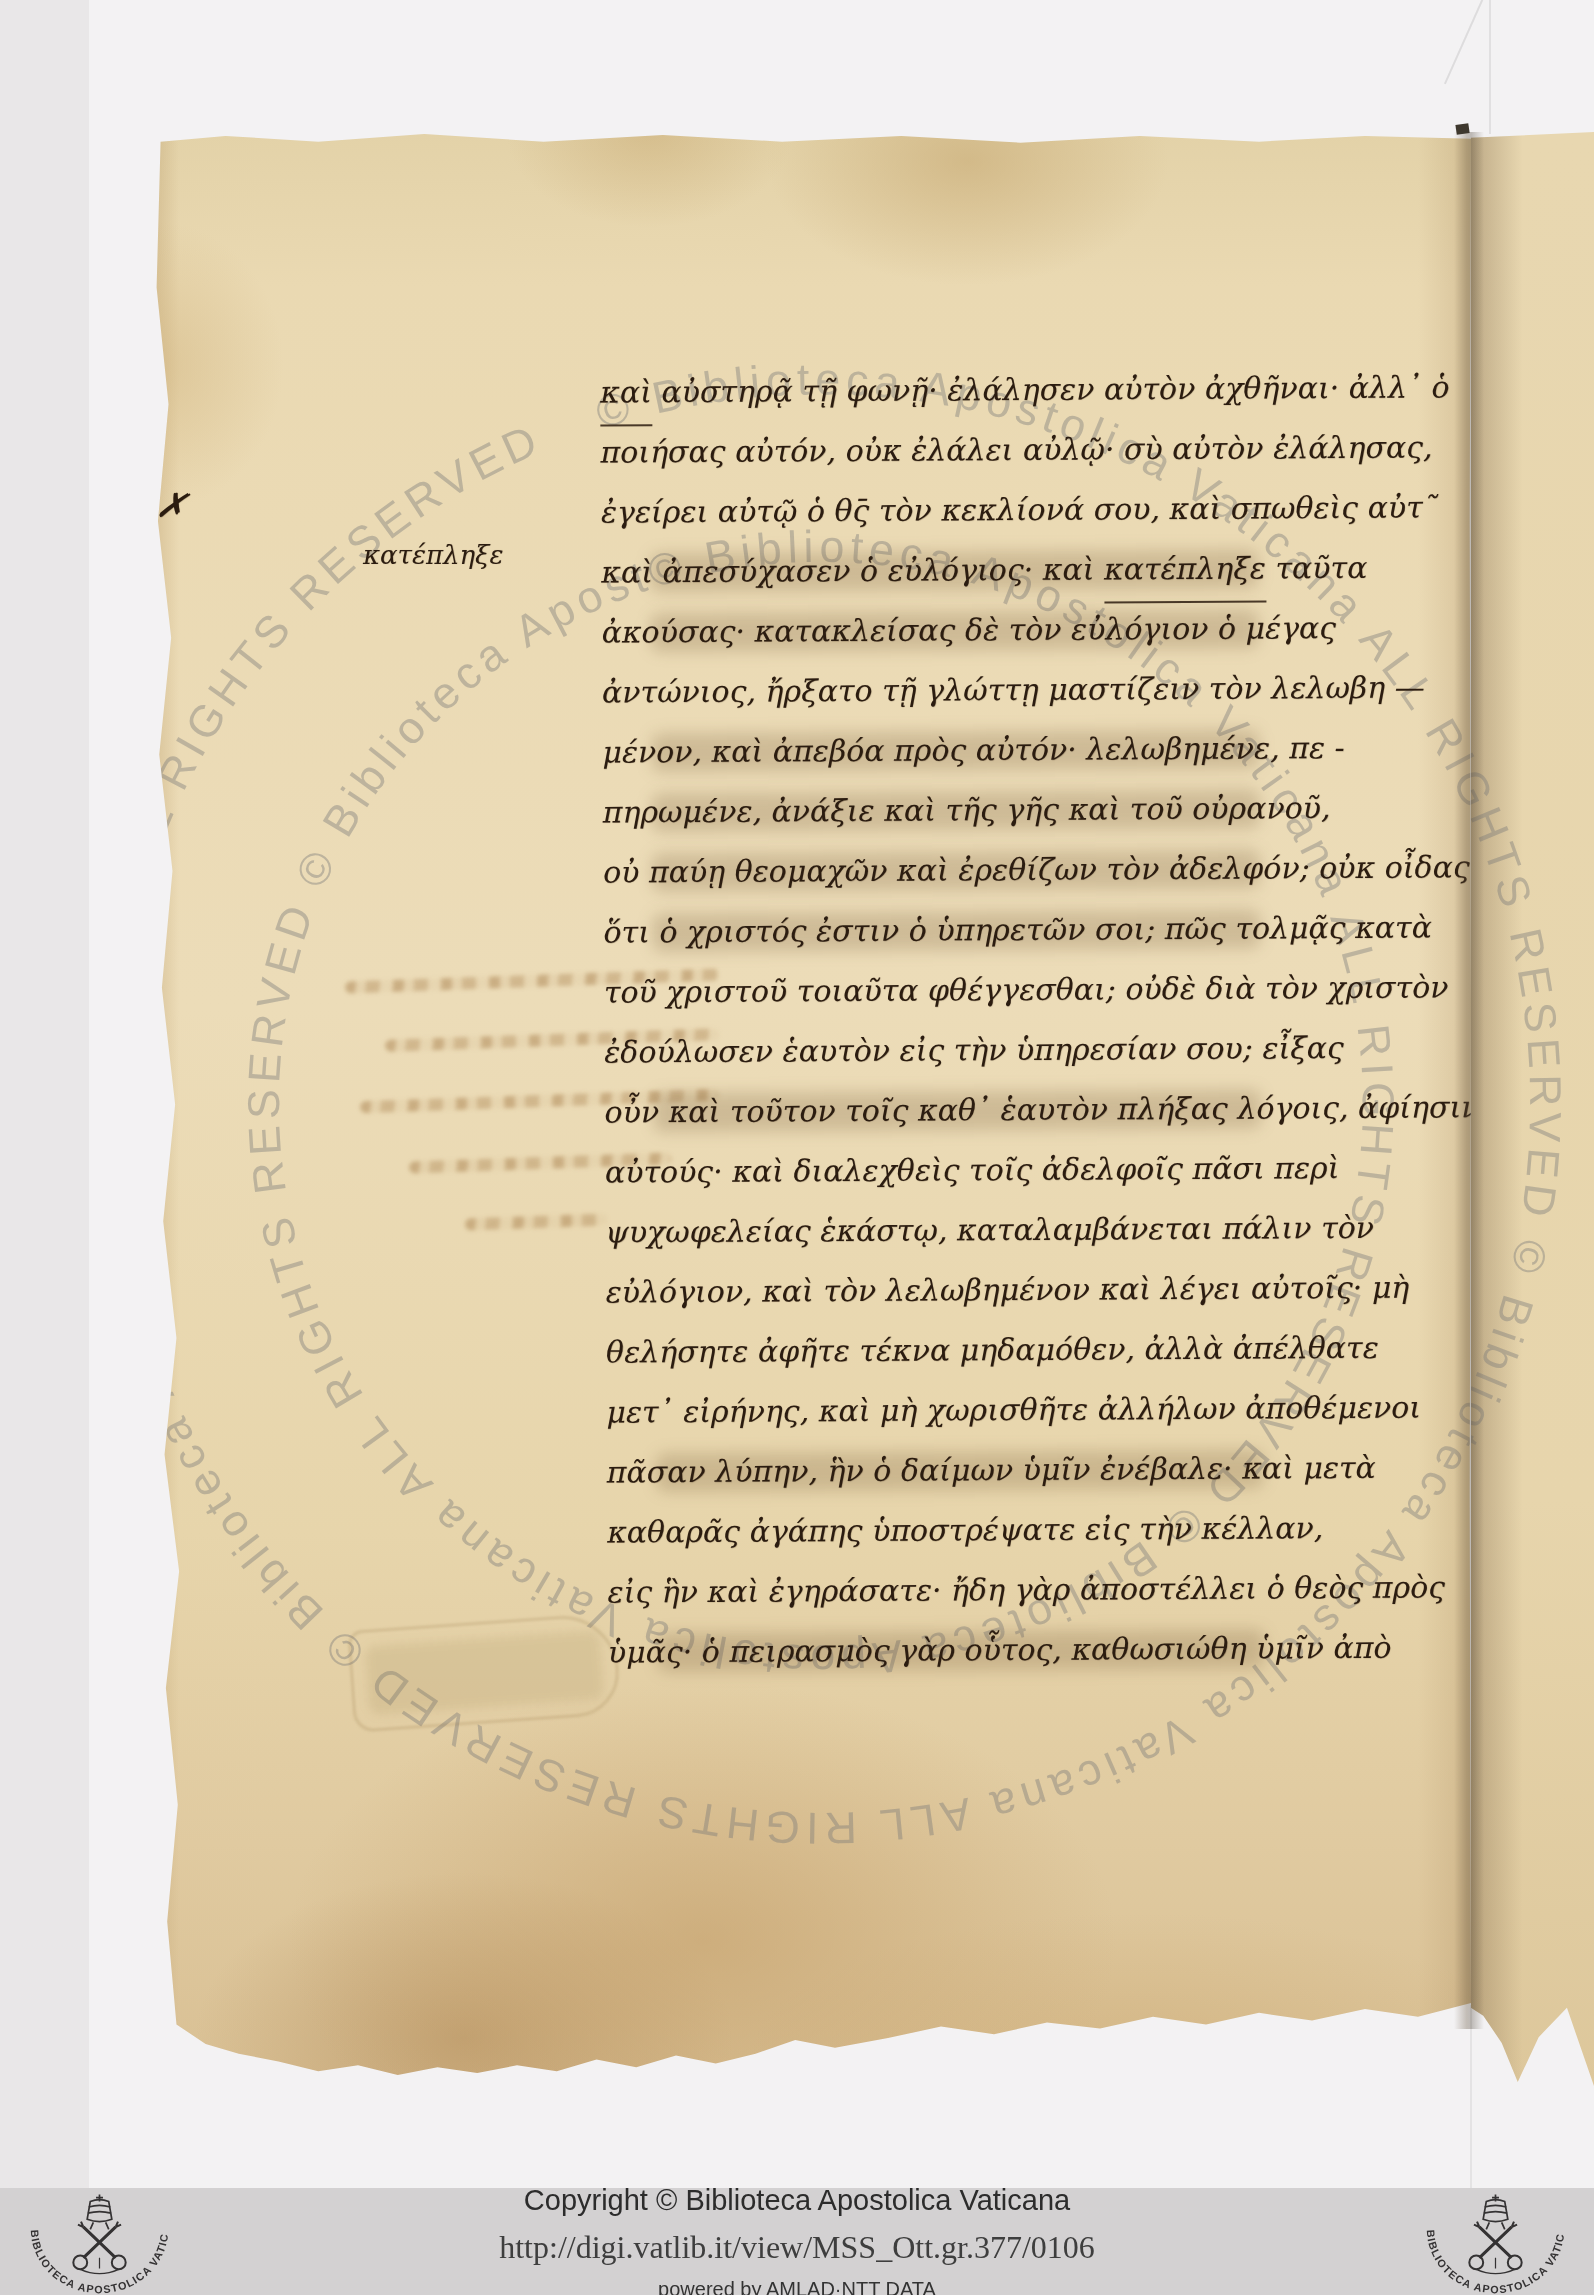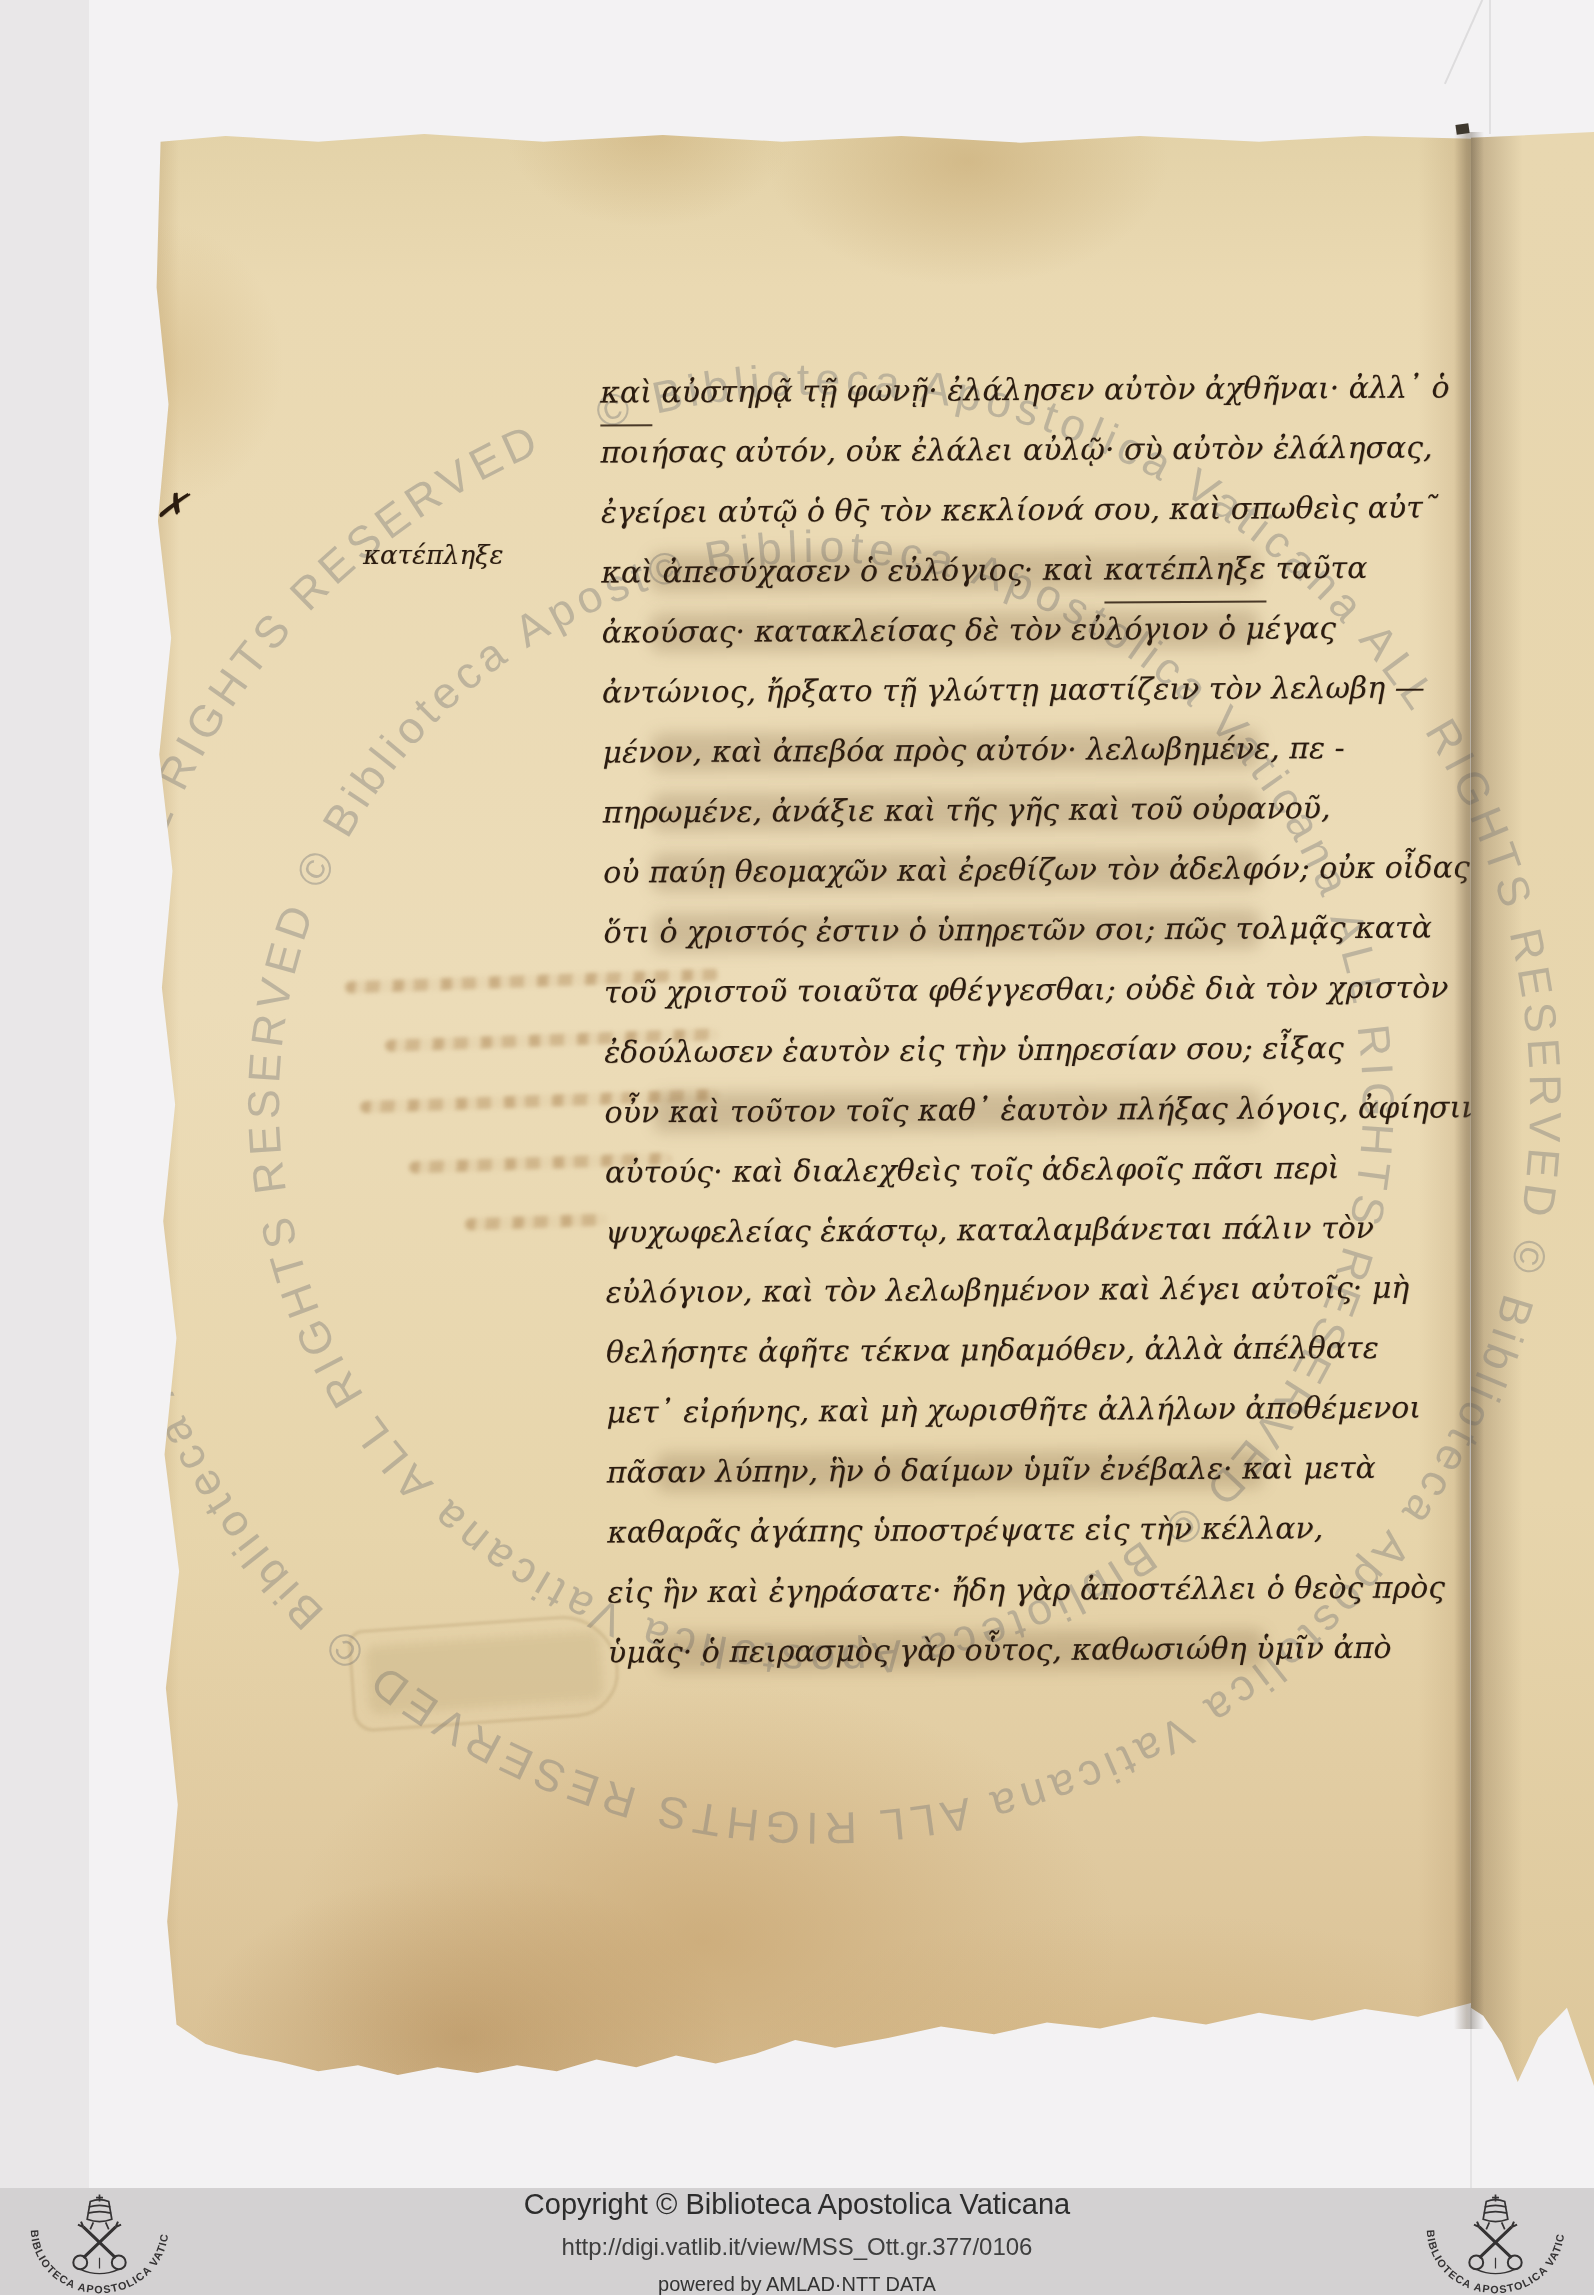--- a/index.html
+++ b/index.html
@@ -71,21 +71,21 @@
   .g5{left:319px;top:1084px;width:143px;}
   .stamp-ghost{position:absolute;left:205px;top:1490px;width:263px;height:97px;border:2.4px solid rgba(135,105,55,.30);
     border-radius:14.3px 56px 44px 20px;transform:rotate(-4deg);filter:blur(1.6px);}
   .stamp-ghost::after{content:'';position:absolute;inset:14.3px;background:rgba(135,105,55,.13);border-radius:11px;filter:blur(4.8px);}
 
   
   .footer{position:absolute;left:0;top:2188px;width:1594px;height:108px;background:#d3d1d2;
     display:flex;align-items:center;justify-content:space-between;z-index:5;}
   .footer-text{flex:1;display:flex;flex-direction:column;align-items:center;justify-content:space-between;gap:12px;color:#2d2d2d;}
   .f-copy{font-size:29px;color:#2c2c2c;}
-  .f-url{font-size:24px;color:#3e3e3e;}
+  .f-url{font-size:32px;color:#3e3e3e;font-family:Liberation Serif, serif;}
   .f-pow{font-size:20px;color:#333;}
   .seal{width:163px;height:104px;flex:0 0 auto;}
   .seal.left{margin-left:17.5px;}
   .seal.right{margin-right:17.5px;}
   .seal text{font-family:"Liberation Sans",sans-serif;font-size:14px;font-weight:bold;letter-spacing:1.5px;fill:#343233;}
   .seal path,.seal circle{stroke:#343233;fill:none;}
 </style>
 </head>
 <body>
 

